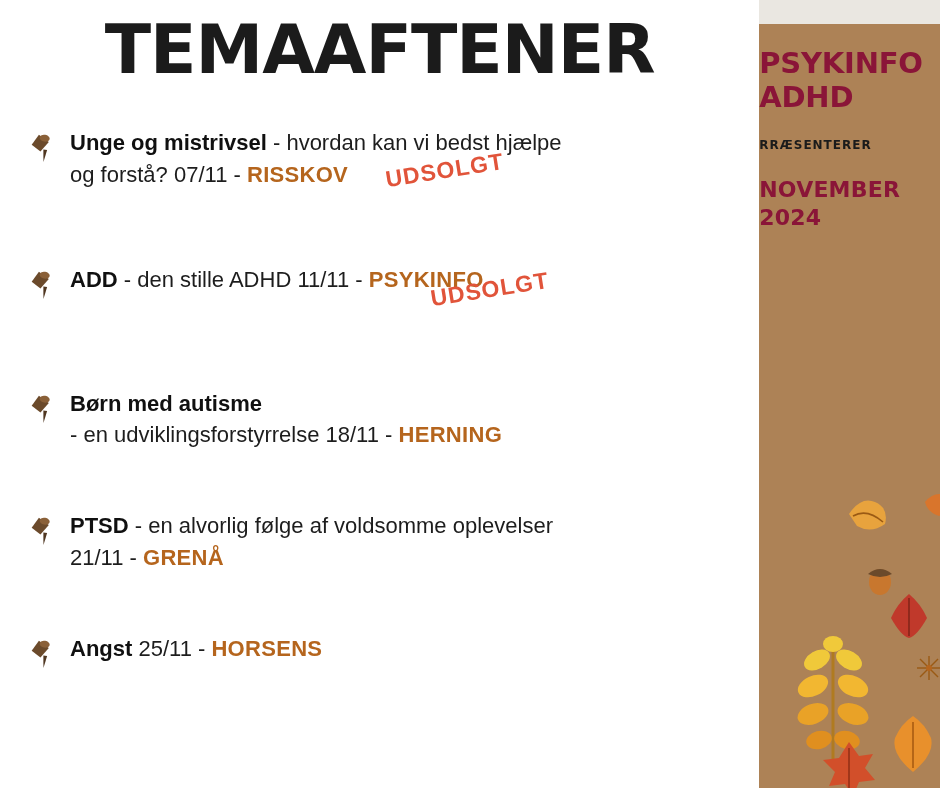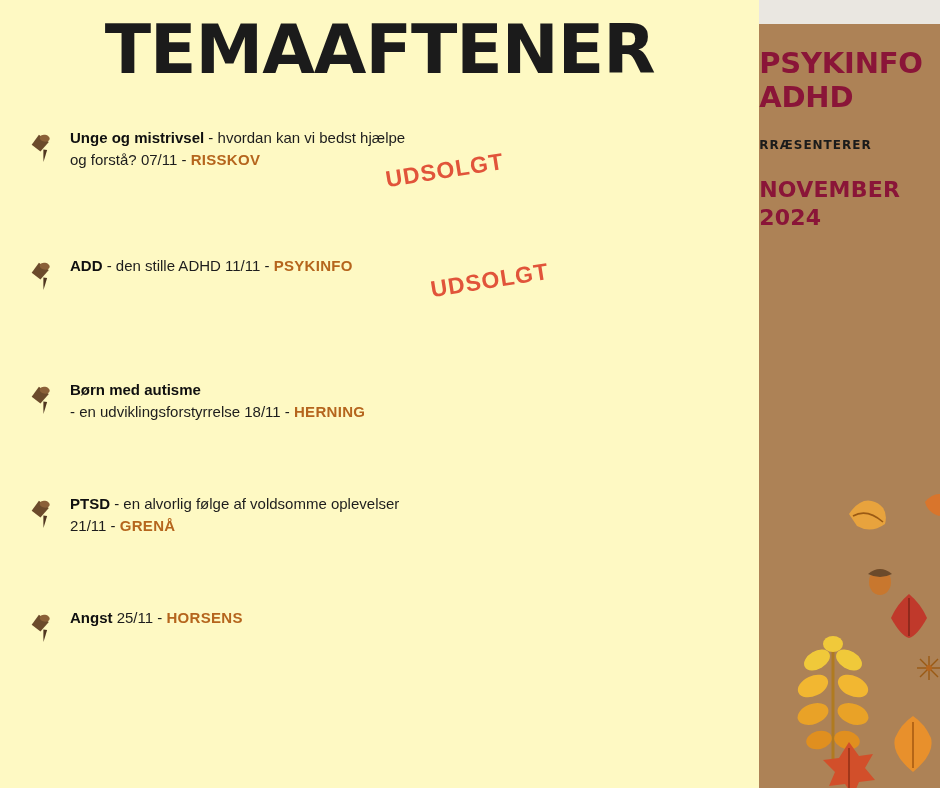--- a/index.html
+++ b/index.html
@@ -18,21 +18,21 @@
     width: 940px;
     height: 788px;
     background: #eae7e1;
     display: flex;
   }
   
   .left {
     position: relative;
     width: 840px;
     height: 788px;
-    background: #fef9c3;
+    background: #ffffff;
     box-sizing: border-box;
   }
   .poster-title {
     font-family: "DejaVu Sans", sans-serif;
     font-weight: bold;
     font-size: 68px;
     letter-spacing: -1px;
     color: #1b1b1b;
     text-align: center;
     margin: 0;
@@ -45,21 +45,21 @@
     list-style: none;
   }
   .event {
     position: relative;
     padding-left: 70px;
     margin-bottom: 40px;
     min-height: 54px;
   }
   .event-text {
     font-family: "Liberation Sans", sans-serif;
-    font-size: 15px;
+    font-size: 22px;
     line-height: 1.42;
     color: #1d1d1d;
     max-width: 620px;
   }
   .event-text .strong {
     font-weight: bold;
     color: #101010;
   }
   .city {
     color: #b5651d;

